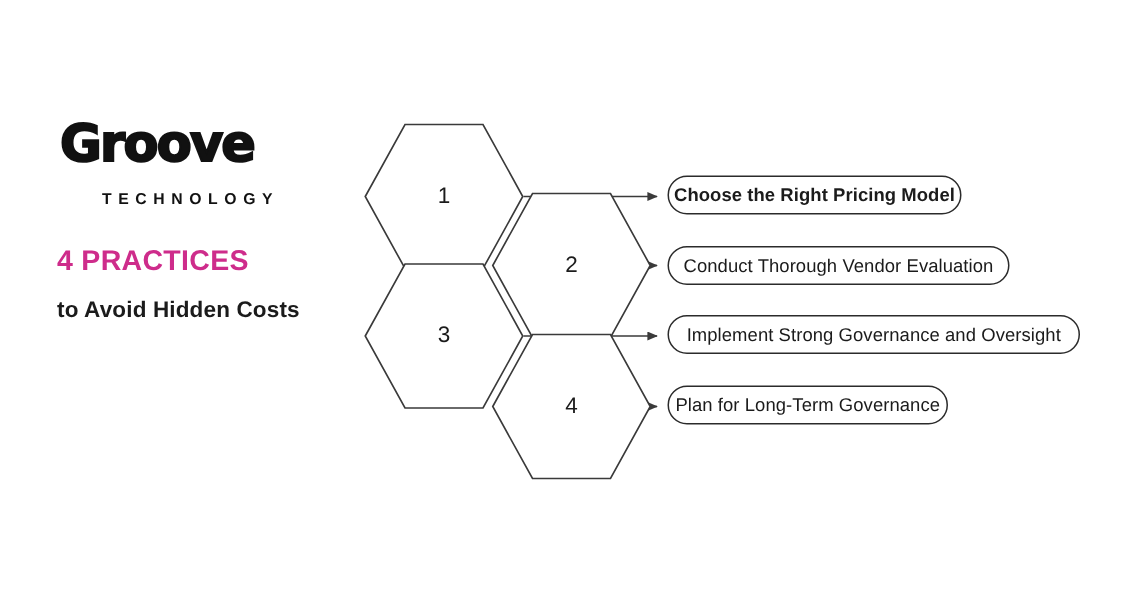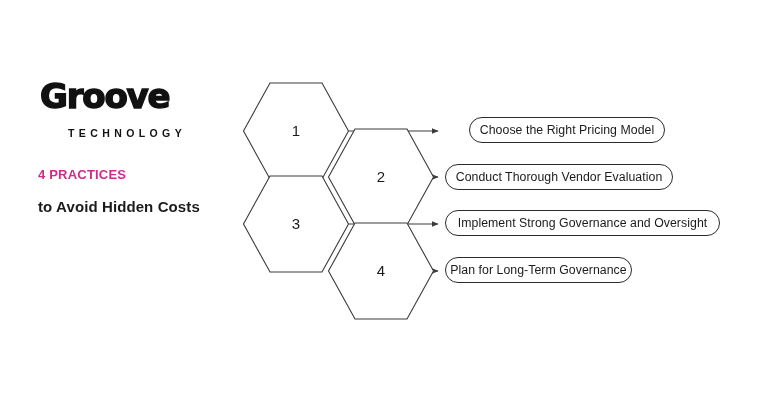--- a/index.html
+++ b/index.html
@@ -58,21 +58,21 @@
     padding-left: 30px;
   }
 
   .headline {
     margin-top: 28px;
   }
 
   .headline-main {
     font-family: "Liberation Sans", sans-serif;
     font-weight: bold;
-    font-size: 13px;
+    font-size: 19px;
     letter-spacing: 0.2px;
     color: #ce2c8b;
     line-height: 22px;
     margin-top: 13px;
   }
 
   .headline-sub {
     font-family: "Liberation Sans", sans-serif;
     font-weight: bold;
     font-size: 15px;
@@ -172,18 +172,18 @@
       <polygon class="hex-shape" points="243.5,224 270,176 322,176 348.5,224 322,272 270,272"></polygon>
       <polygon class="hex-shape" points="328.5,271 355,223 407,223 433.5,271 407,319 355,319"></polygon>
     </g>
   </svg>
 
   <div class="hex-number" style="left:281px; top:122px;">1</div>
   <div class="hex-number" style="left:366px; top:168px;">2</div>
   <div class="hex-number" style="left:281px; top:215px;">3</div>
   <div class="hex-number" style="left:366px; top:262px;">4</div>
 
-  <div class="pill" style="left:469px; top:117px; width:196px;">Choose the Right Pricing Model</div>
+  <div class="pill" style="left:445px; top:117px; width:196px;font-weight:bold;">Choose the Right Pricing Model</div>
   <div class="pill" style="left:445px; top:210px; width:275px;">Implement Strong Governance and Oversight</div>
   <div class="pill" style="left:445px; top:164px; width:228px;">Conduct Thorough Vendor Evaluation</div>
   <div class="pill" style="left:445px; top:257px; width:187px;">Plan for Long-Term Governance</div>
 
 </div>
 
 </body></html>

